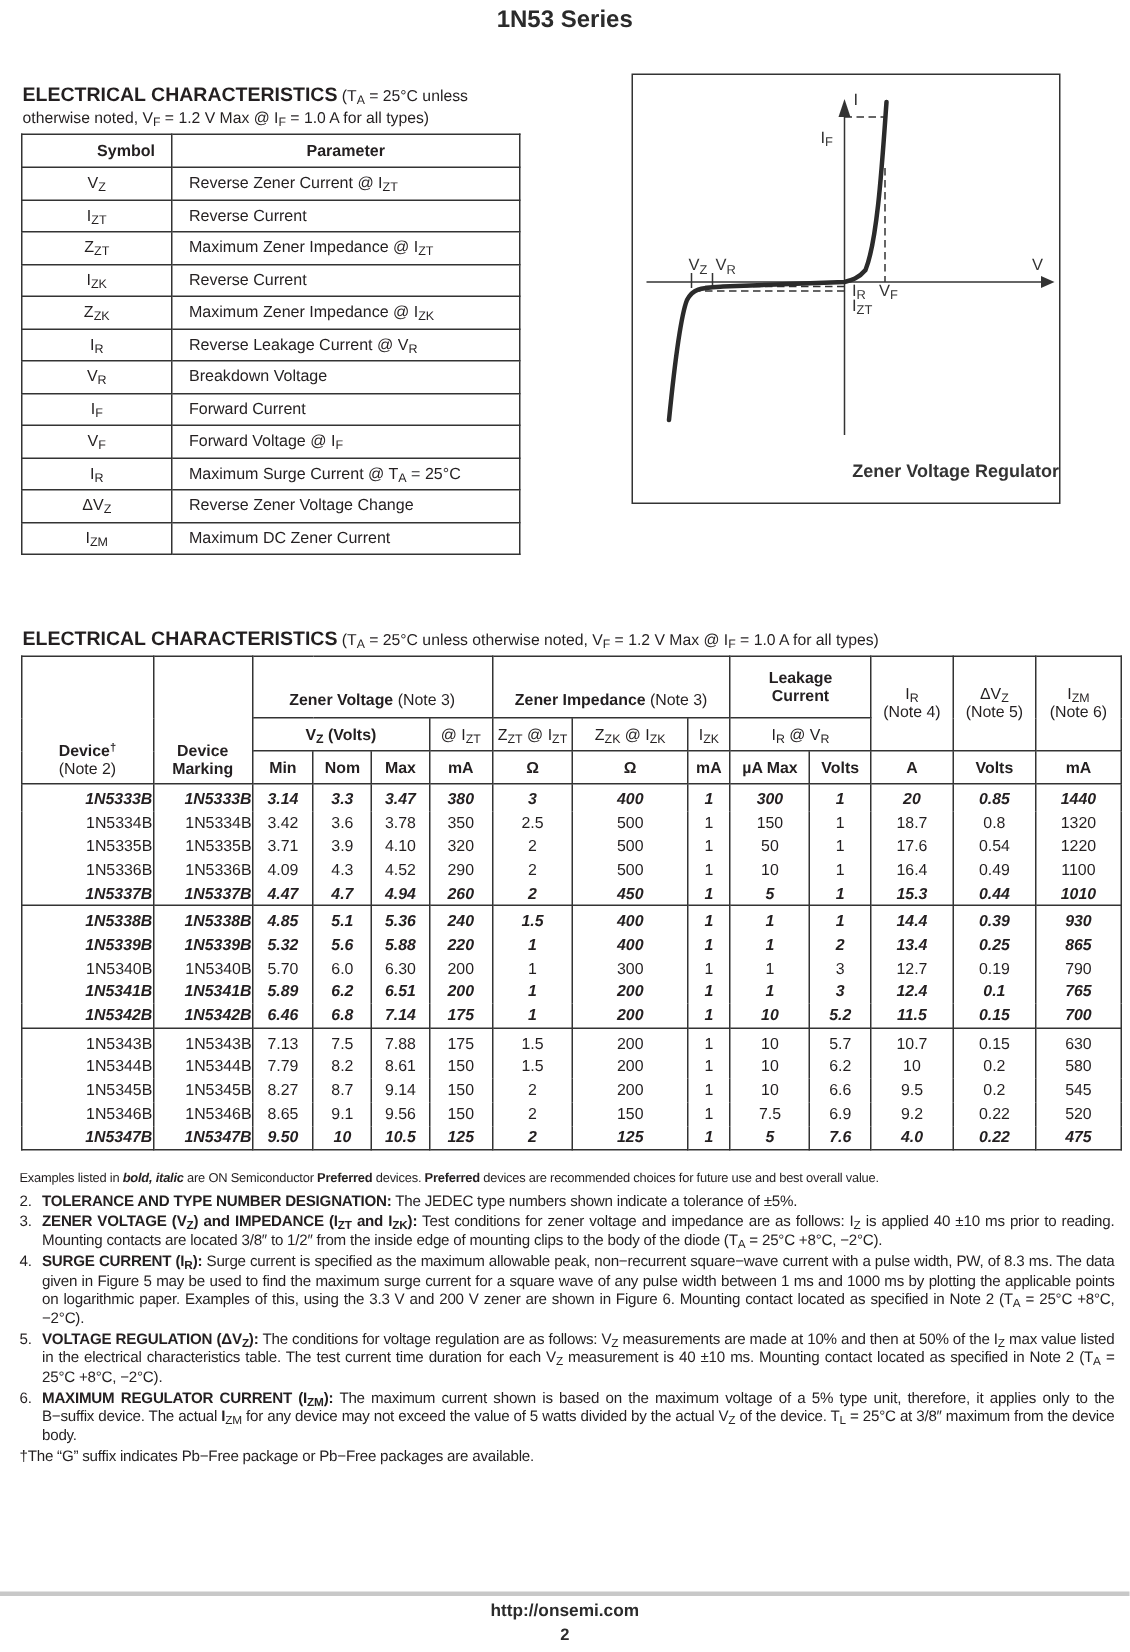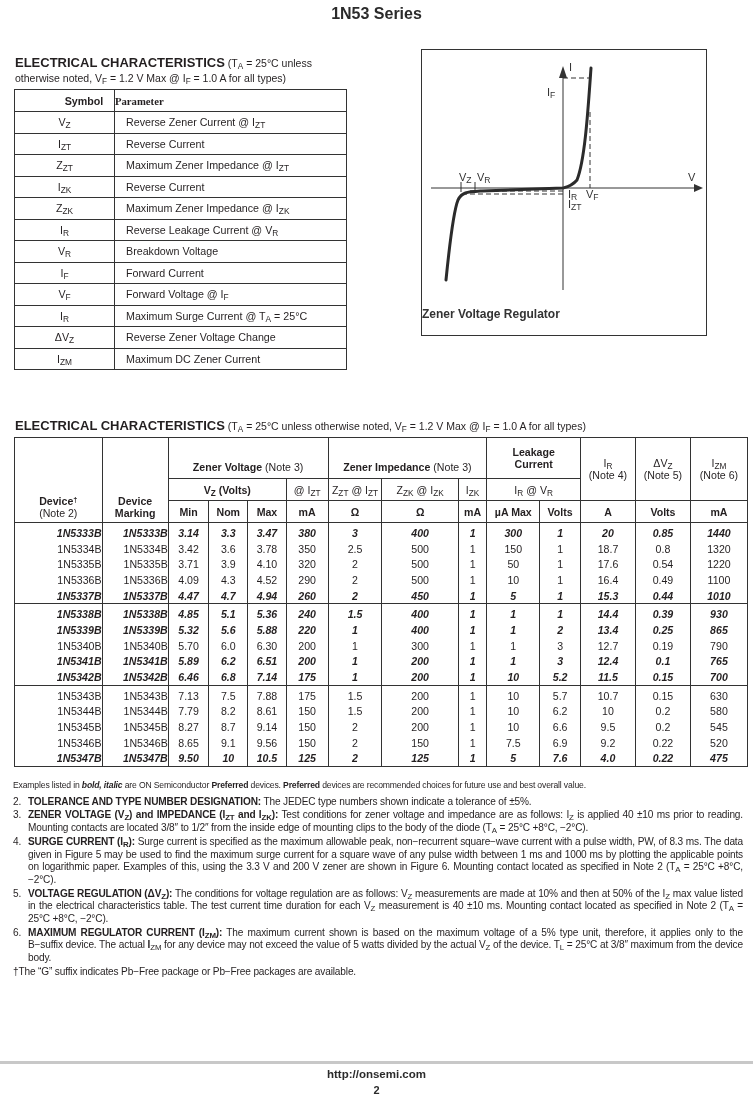--- a/index.html
+++ b/index.html
@@ -21,29 +21,29 @@
   .sym-table {
     position: absolute; left: 14px; top: 89px; width: 333px;
     border-collapse: collapse; font-size: 10.7px;
   }
   .sym-table th, .sym-table td {
     border-top: 1px solid #333; border-bottom: 1px solid #333; height: 20.5px; padding: 0;
   }
   .sym-table th { font-weight: bold; text-align: center; height: 21px; padding-left: 39px; }
   .sym-table .c-sym { width: 60px; text-align: center; border-left: 1px solid #333; border-right: 1px solid #333; }
   .sym-table .c-par { text-align: left; padding-left: 11px; border-right: 1px solid #333; }
-  .sym-table th.c-par { text-align: left; padding-left: 0; font-family: Liberation Serif, serif; }
+  .sym-table th.c-par { text-align: center; padding-left: 0; }
 
   .diagram-box {
     position: absolute; left: 421px; top: 49px; width: 284px; height: 285px;
     border: 1px solid #333;
   }
   .diagram-box svg { position: absolute; left: 0; top: 0; }
   .diagram-caption {
-    position: absolute; left: 0; width: 284px; top: 257px; text-align: left;
+    position: absolute; left: 0; width: 284px; top: 257px; text-align: right;
     font-size: 12px; font-weight: bold; color: #333;
   }
   .dlabel { position: absolute; font-size: 11px; color: #333; line-height: 11px; }
 
   .ec2-heading {
     position: absolute; left: 15px; top: 418px; font-size: 10.5px;
   }
   .main-table {
     position: absolute; left: 14px; top: 437px; width: 734px;
     border-collapse: collapse; font-size: 10.6px; table-layout: fixed;

